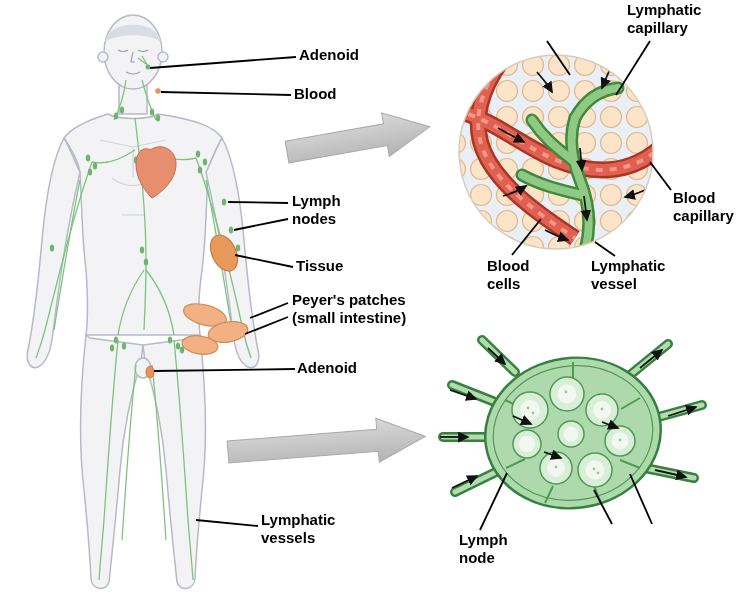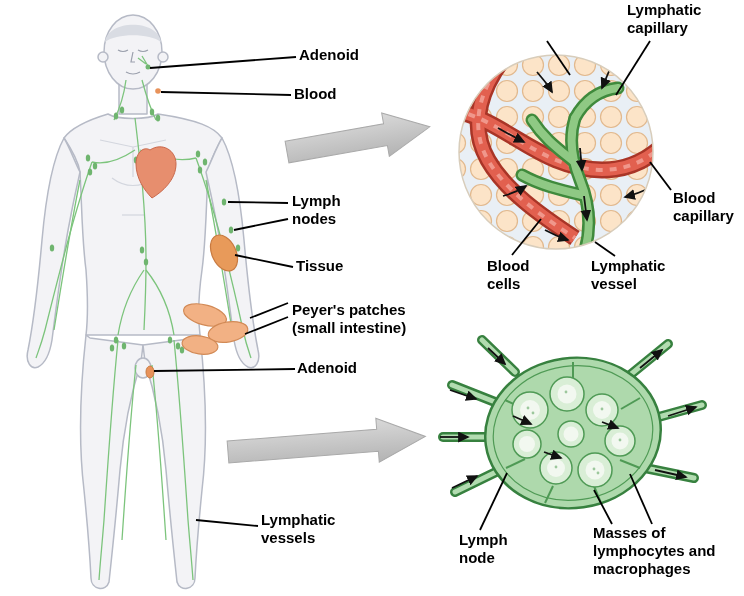--- a/index.html
+++ b/index.html
@@ -286,34 +286,31 @@
       <line x1="612" y1="524" x2="594" y2="490"></line>
       <line x1="652" y1="524" x2="630" y2="474"></line>
     </g>
   </svg>
 
   <div class="lbl" style="left:299px;top:46px">Adenoid</div>
   <div class="lbl" style="left:294px;top:85px">Blood</div>
   <div class="lbl" style="left:292px;top:192px">Lymph
 nodes</div>
   <div class="lbl" style="left:296px;top:257px">Tissue</div>
-  <div class="lbl" style="left:292px;top:301px">Peyer's patches
+  <div class="lbl" style="left:292px;top:291px">Peyer's patches
 (small intestine)</div>
   <div class="lbl" style="left:297px;top:359px">Adenoid</div>
   <div class="lbl" style="left:261px;top:511px">Lymphatic
 vessels</div>
 
   <div class="lbl" style="left:627px;top:1px">Lymphatic
 capillary</div>
   <div class="lbl" style="left:673px;top:189px">Blood
 capillary</div>
   <div class="lbl" style="left:487px;top:257px">Blood
 cells</div>
   <div class="lbl" style="left:591px;top:257px">Lymphatic
 vessel</div>
 
   <div class="lbl" style="left:459px;top:531px">Lymph
 node</div>
-  <div class="lbl" style="left:593px;top:524px">Masses of
-lymphocytes and
-macrophages</div>
 
 </div>
 
 </body></html>

